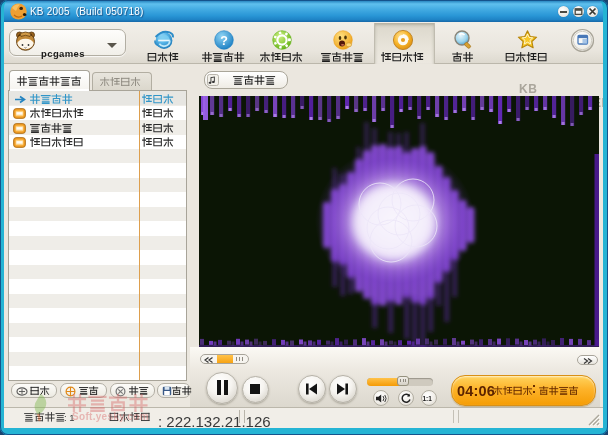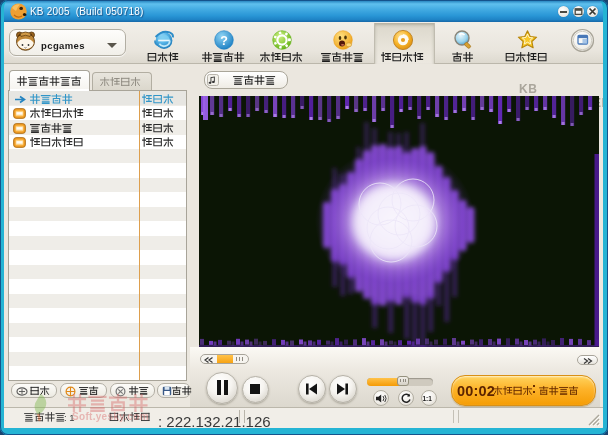--- a/index.html
+++ b/index.html
@@ -34,21 +34,21 @@
 <circle cx="4.5" cy="5" r="3" fill="#9a6420" stroke="#5c3a10" stroke-width="0.8"></circle>
 <circle cx="16.5" cy="5" r="3" fill="#9a6420" stroke="#5c3a10" stroke-width="0.8"></circle>
 <ellipse cx="10.5" cy="11.5" rx="9" ry="8.8" fill="#c08838" stroke="#5c3a10" stroke-width="0.9"></ellipse>
 <path d="M2.2,13 a8.5,8 0 0 0 16.6,0 a9,7 0 0 0 -16.6,0 Z" fill="#fdf6ea"></path>
 <path d="M3.5,6 q2,-2.5 4,-0.5 M13.5,5.5 q2,-2 3.5,0" stroke="#4a2c08" stroke-width="1.1" fill="none"></path>
 <circle cx="7.5" cy="15" r="0.9" fill="#333"></circle>
     <circle cx="13.5" cy="15" r="0.9" fill="#333"></circle>
 <path d="M9.5,17.5 q1,1 2,0" stroke="#555" stroke-width="0.8" fill="none"></path>
 <path d="M5,3.5 q5.5,-3 11,0 l-1,3 q-4.5,-2.5 -9,0 Z" fill="#d09a48" stroke="#5c3a10" stroke-width="0.7"></path>
 </svg>
-<div class="abs" style="left:41px;top:40px;font-size:9.5px;font-weight:bold;color:#1a1a1a;letter-spacing:0.4px">pcgames</div>
+<div class="abs" style="left:41px;top:48px;font-size:9.5px;font-weight:bold;color:#1a1a1a;letter-spacing:0.4px">pcgames</div>
 <svg class="abs" style="left:105px;top:42px" width="14" height="7" viewBox="0 0 14 7">
     <path d="M2,1 L12,1 L7,6 Z" fill="#5a564c"></path>
   </svg>
 <svg class="abs" style="left:153px;top:29px" width="22" height="22" viewBox="0 0 22 22">
 <defs>
       <radialGradient id="ie" cx="40%" cy="32%" r="72%">
         <stop offset="0%" stop-color="#b8e8fc"></stop>
         <stop offset="45%" stop-color="#54b4e8"></stop>
         <stop offset="100%" stop-color="#1e7ab8"></stop>
       </radialGradient>
@@ -547,21 +547,21 @@
 <div class="abs" style="left:398px;top:390px;width:16px;height:16px;border-radius:50%;background:radial-gradient(circle at 40% 32%,#ffffff,#efece6 60%,#d2cec4);border:1px solid #b2aea2"></div>
 <svg class="abs" style="left:400px;top:392.5px" width="12" height="11" viewBox="0 0 12 11">
     <path d="M9.5,3 A4,4 0 1 0 10,6.5" stroke="#222" stroke-width="1.5" fill="none"></path>
     <path d="M9.5,0.8 L9.8,3.6 L7,3.4 Z" fill="#222"></path>
   </svg>
 <div class="abs" style="left:421px;top:390px;width:16px;height:16px;border-radius:50%;background:radial-gradient(circle at 40% 32%,#ffffff,#efece6 60%,#d2cec4);border:1px solid #b2aea2"></div>
 <div class="abs" style="left:422.5px;top:394.5px;font-size:6.5px;font-weight:bold;color:#222;letter-spacing:0">1:1</div>
 <div class="abs" style="left:451px;top:375px;width:145px;height:31px;border-radius:14px;
 background:linear-gradient(#ffd45e 0%,#fdb32a 45%,#f59d05 100%);border:1px solid #d89018;
 box-shadow:inset 0 1px 2px rgba(255,255,255,.7), 0 1px 1px rgba(160,120,40,.4)"></div>
-<div class="abs" style="left:457px;top:383px;font-size:14.5px;font-weight:bold;color:#5c2400;letter-spacing:0.2px">00:02</div>
+<div class="abs" style="left:457px;top:383px;font-size:14.5px;font-weight:bold;color:#5c2400;letter-spacing:0.2px">04:06</div>
 <svg style="position:absolute;left:493px;top:385.5px" width="40" height="9.2" viewBox="0 0 43.2 10" fill="none" stroke="#6b3000" stroke-width="1.03" stroke-linecap="square">
     <path transform="translate(0.0,0)" d="M5,0.6V9.4M0.6,3.1H9.4M3,5.4Q2.4,7.6,0.9,9M7,5.4Q7.6,7.6,9.1,9"></path>
     <path transform="translate(10.8,0)" d="M2.2,0.6V9.4M0.6,3.1H3.6M4.6,1.6H9.4M7,1.6V7.4M4.6,4.6H9.4M4.6,7.4H9.4"></path>
     <path transform="translate(21.6,0)" d="M1.2,1.4H8.8M1.2,1.4V8.8M8.8,1.4V8.8M1.2,8.8H8.8M1.2,5H8.8"></path>
     <path transform="translate(32.4,0)" d="M5,0.6V9.4M0.6,3.1H9.4M3,5.4Q2.4,7.6,0.9,9M7,5.4Q7.6,7.6,9.1,9"></path>
   </svg>
 <div class="abs" style="left:533px;top:385px;width:2px;height:2px;background:#6b3000"></div>
 <div class="abs" style="left:533px;top:391px;width:2px;height:2px;background:#6b3000"></div>
 <svg style="position:absolute;left:539px;top:385.5px" width="40" height="9.2" viewBox="0 0 43.2 10" fill="none" stroke="#6b3000" stroke-width="1.03" stroke-linecap="square">
     <path transform="translate(0.0,0)" d="M0.6,2H9.4M5,0.6V3.4M1.8,4.6H8.2M1.8,4.6V9M8.2,4.6V9M1.8,9H8.2M3.6,6.8H6.4"></path>

